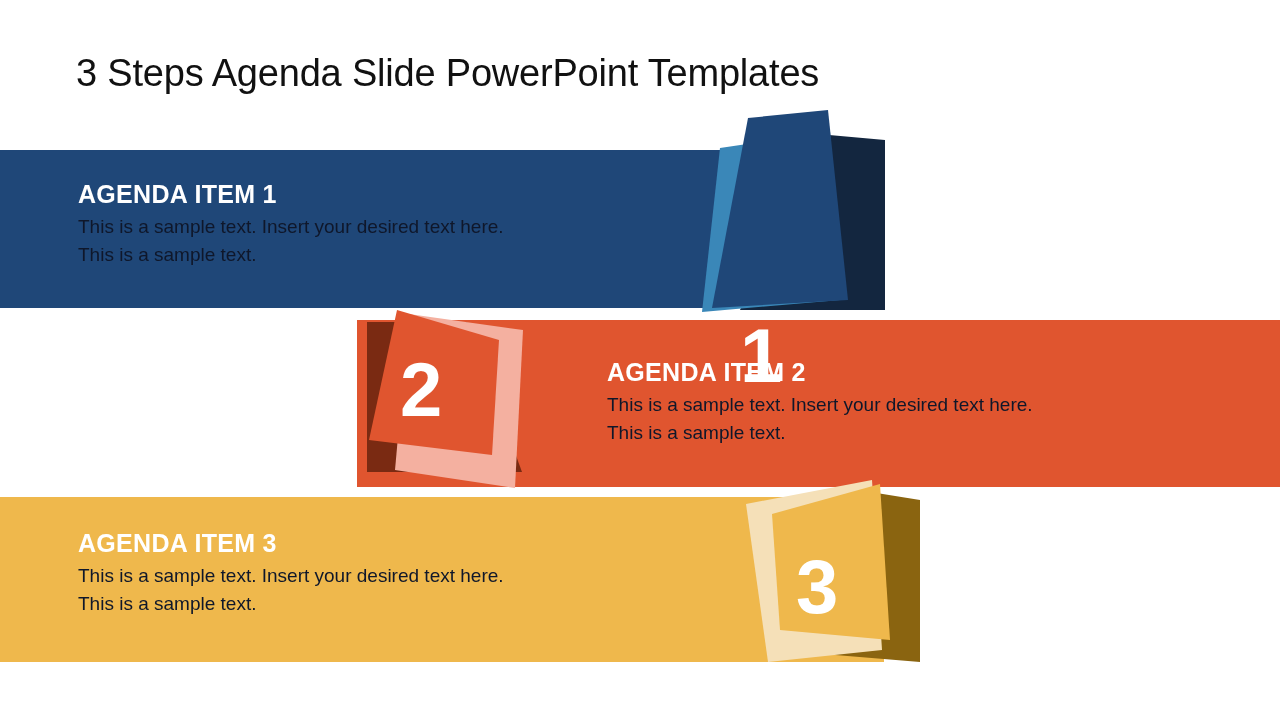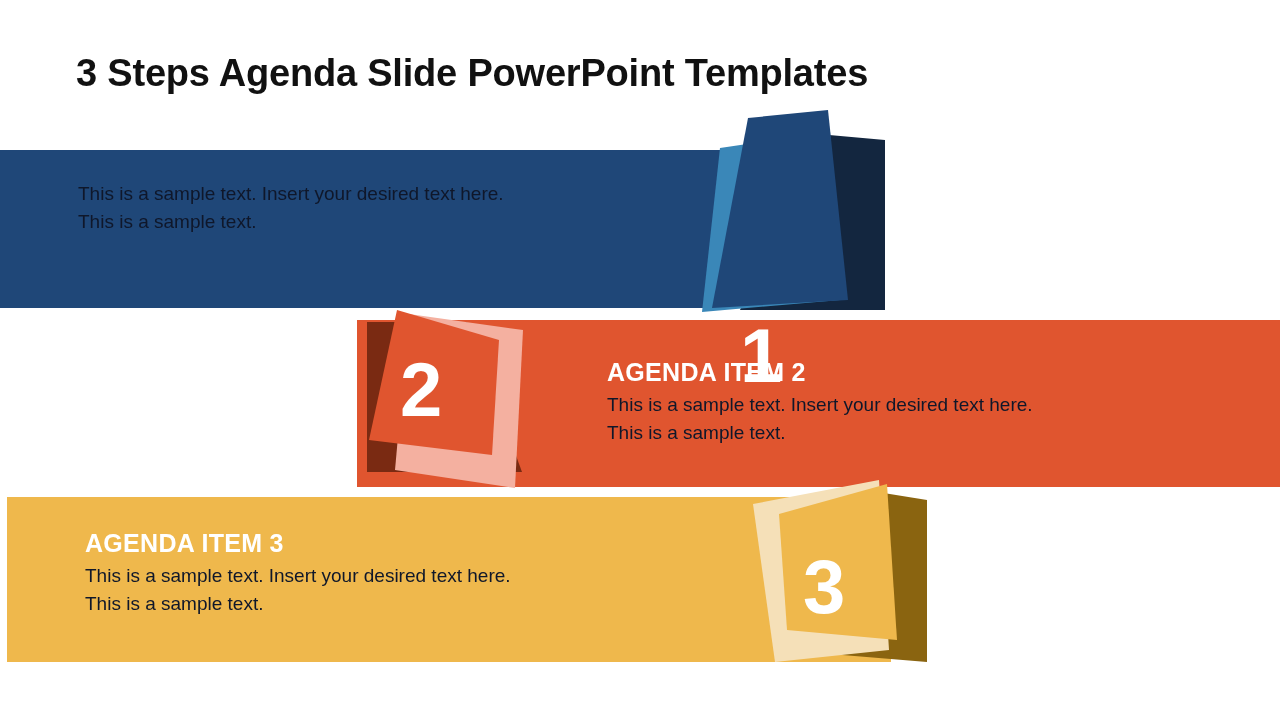--- a/index.html
+++ b/index.html
@@ -17,21 +17,21 @@
     background: #ffffff;
     overflow: hidden;
   }
 
   
   #slide-title {
     position: absolute;
     left: 76px;
     top: 52px;
     font-size: 38px;
-    font-weight: 700;
+    font-weight: 400;
     color: #111111;
     letter-spacing: -0.2px;
     white-space: nowrap;
   }
 
   
   .agenda-row {
     position: absolute;
   }
   .bar {
@@ -87,39 +87,40 @@
 
   
   #row-2 { left: 357px; top: 320px; width: 923px; height: 167px; }
   #bar-2 { left: 0; width: 923px; background: #E0552F; }
   #text-2 { left: 250px; top: 38px; }
 
   #badge-2 { left: -10px; top: -20px; width: 220px; height: 200px; z-index: 30; }
   #num-2 { left: 43px; top: 32px; }
 
   
-  #row-3 { left: 7px; top: 497px; width: 884px; height: 165px; }
+  #row-3 { left: 0; top: 497px; width: 884px; height: 165px; }
   #bar-3 { left: 0; width: 884px; background: #EFB84C; }
   #text-3 { left: 78px; top: 32px; }
 
   #badge-3 { left: 730px; top: -25px; width: 215px; height: 200px; z-index: 30; }
   #num-3 { left: 796px; top: 52px; }
 </style>
 </head>
 <body>
 
 <div id="slide" style="background: rgb(255, 255, 255);">
 
   <div id="slide-title">3 Steps Agenda Slide PowerPoint Templates</div>
 
   <div id="row-1" class="agenda-row">
 
     <div id="bar-1" class="bar" style="background: rgb(31, 71, 120);"></div>
 
     <div id="text-1" class="bar-text">
+      <div class="item-title">AGENDA ITEM 1</div>
       <div class="item-desc">This is a sample text. Insert your desired text here.</div>
       <div class="item-desc">This is a sample text.</div>
     </div>
 
     <div id="badge-1" class="badge">
       <svg width="240" height="220" viewBox="0 0 240 220">
 
         <polygon points="138,24 205,30 205,200 60,200" fill="#13263F"></polygon>
 
         <polygon points="40,38 150,22 160,190 22,202" fill="#3A87B8"></polygon>

